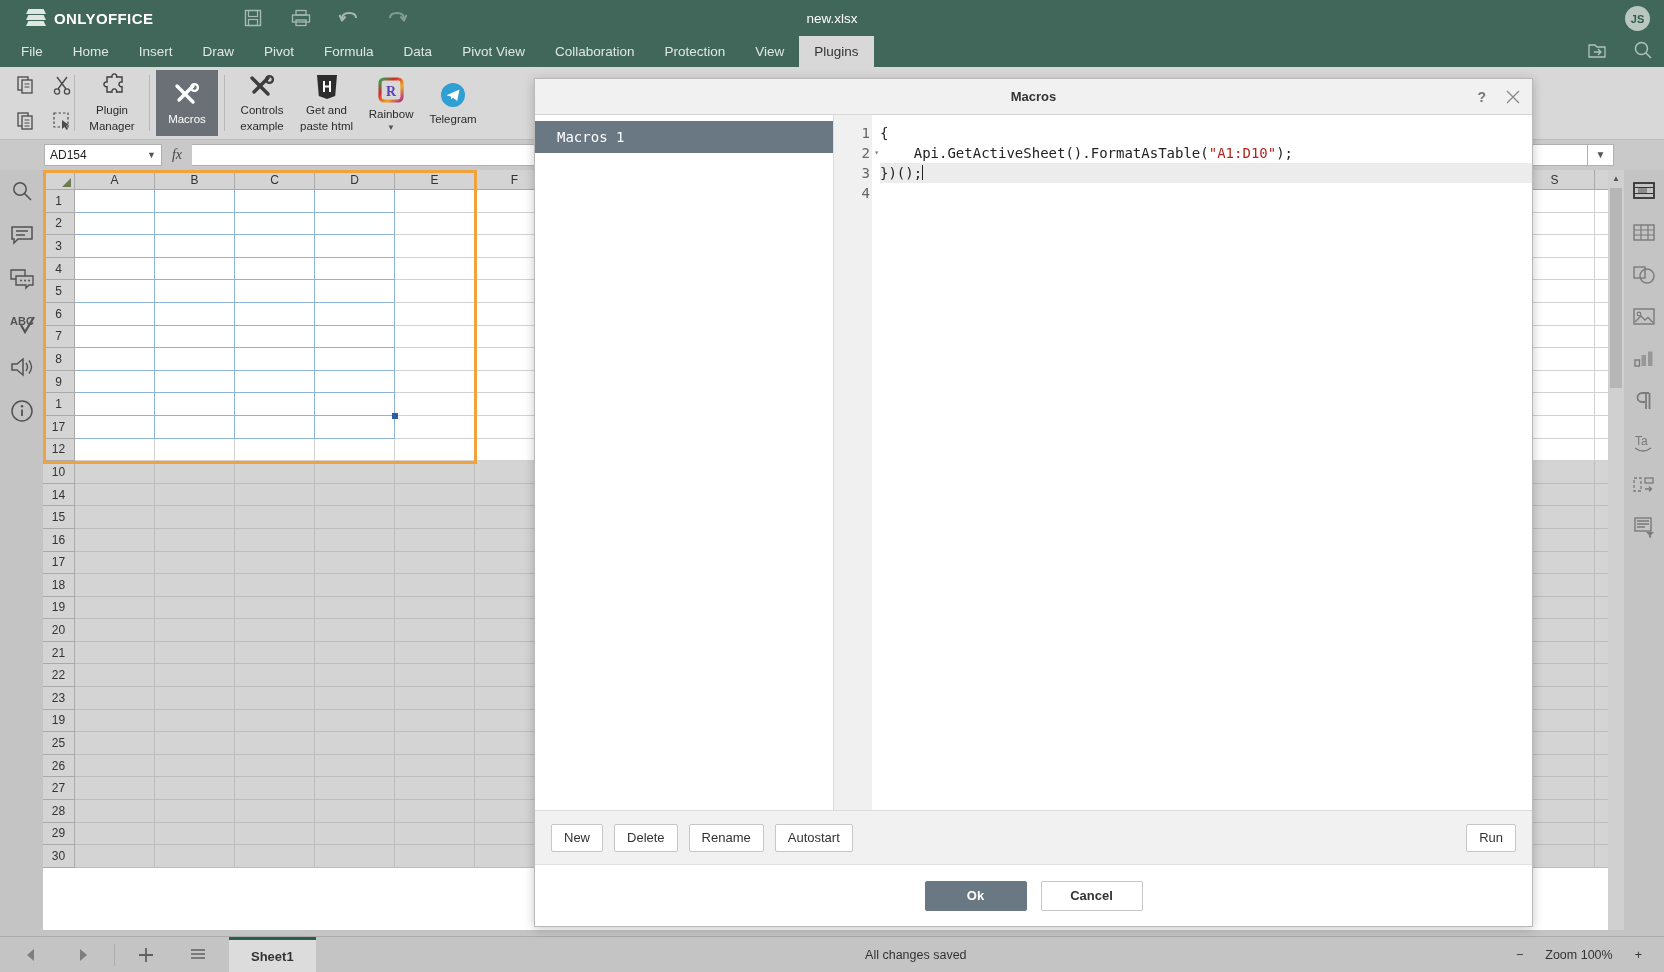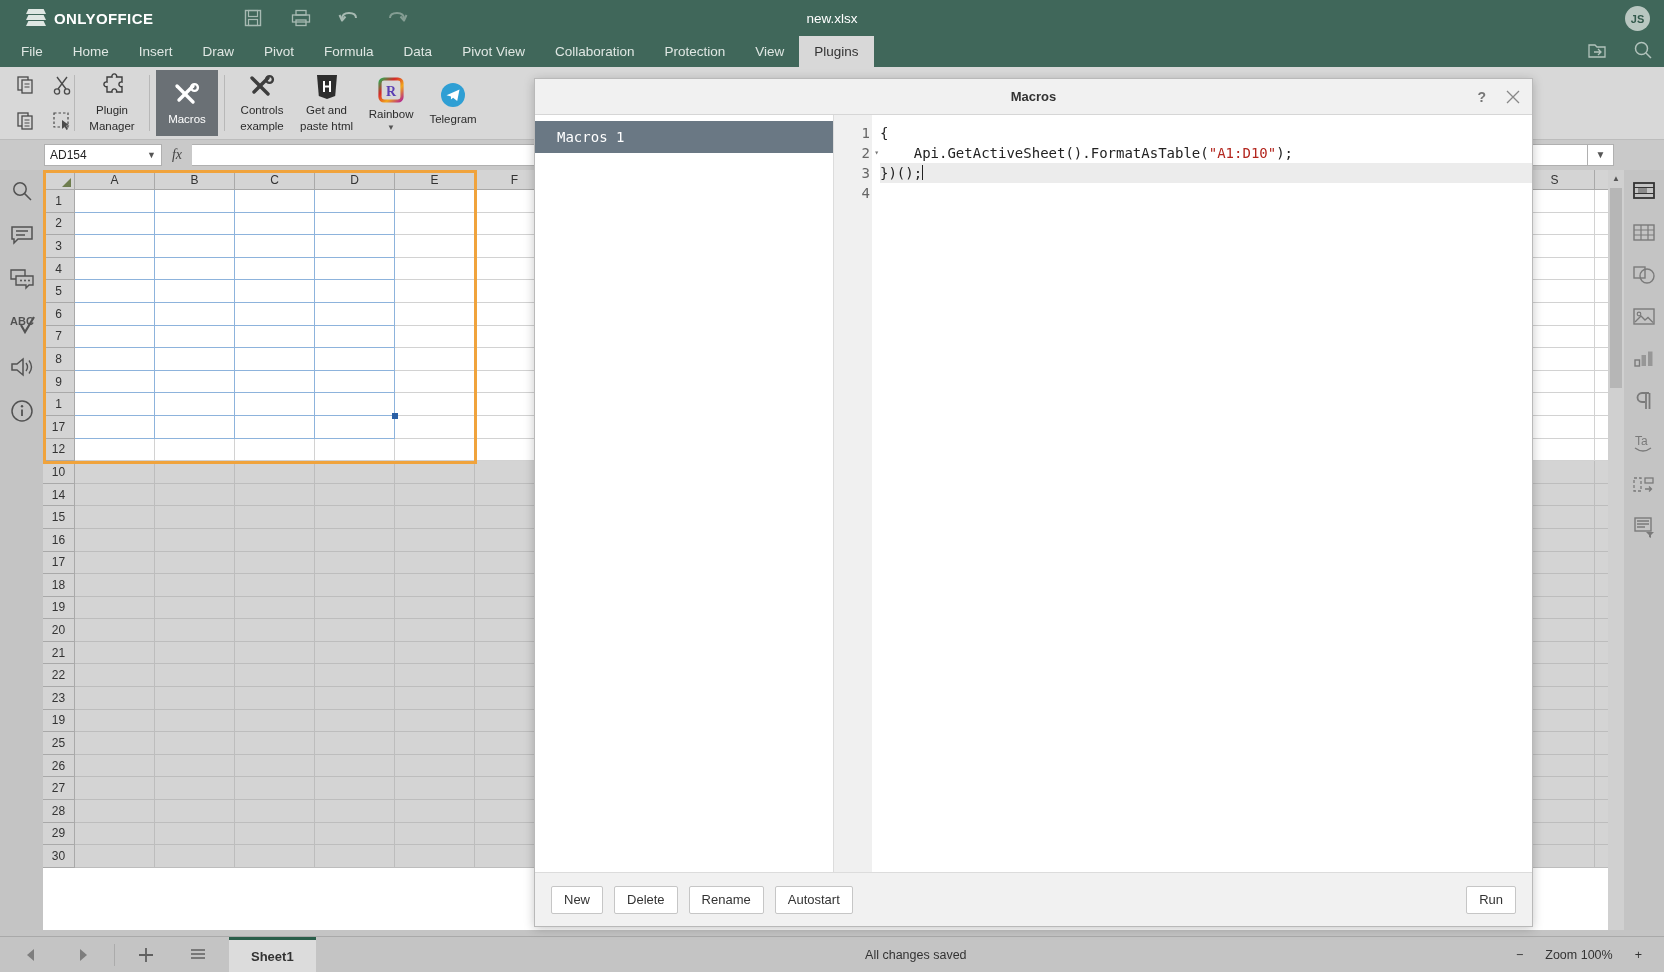--- a/index.html
+++ b/index.html
@@ -1386,15 +1386,19 @@
     </div>
 
     <div class="dlg-tools">
       <div class="btn">New</div>
       <div class="btn">Delete</div>
       <div class="btn">Rename</div>
       <div class="btn">Autostart</div>
       <div class="btn run">Run</div>
     </div>
 
+    <div class="dlg-foot">
+      <div class="btn-primary">Ok</div>
+      <div class="btn-secondary">Cancel</div>
+    </div>
   </div>
 
 </div>
 
 </body></html>

